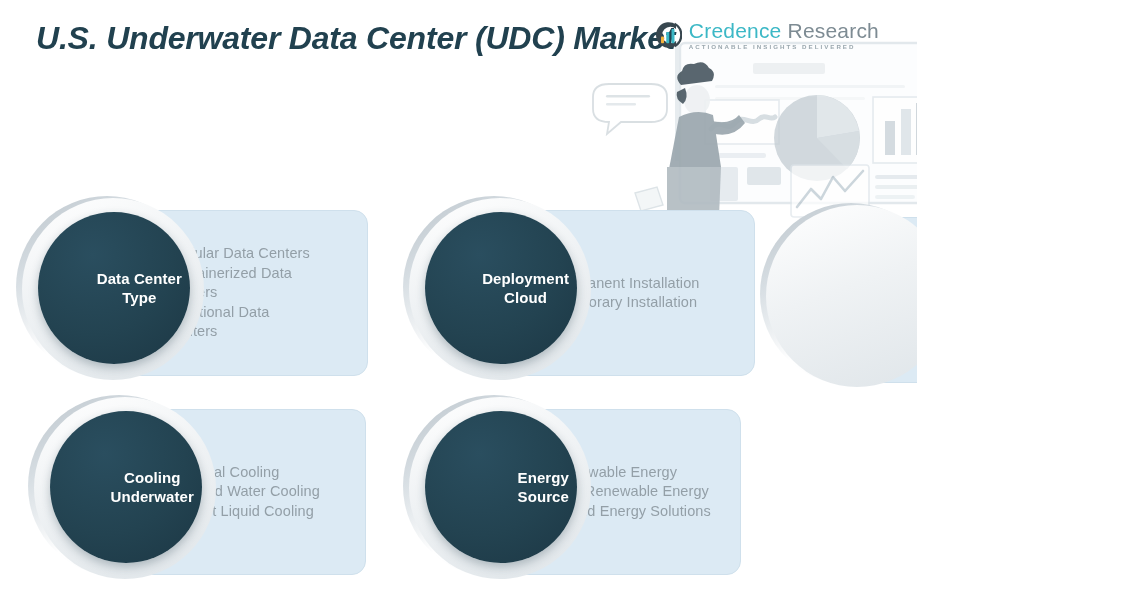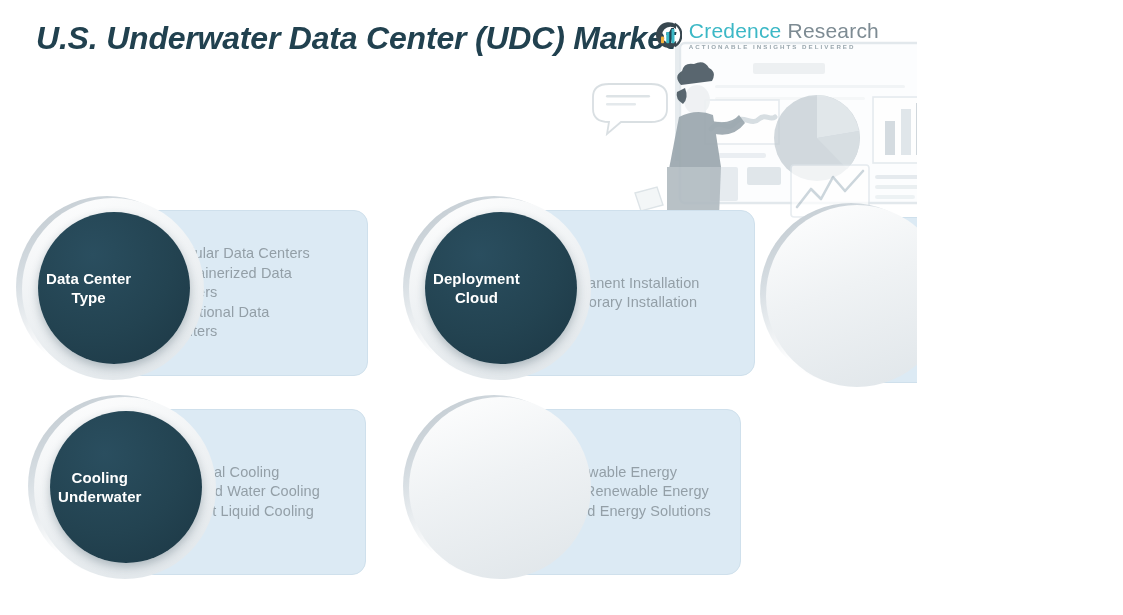--- a/index.html
+++ b/index.html
@@ -142,21 +142,21 @@
     position: absolute;
     left: 22px;
     top: 16px;
     width: 152px;
     height: 152px;
     border-radius: 50%;
     background: radial-gradient(circle at 36% 28%, #2a4e5f 0%, #234351 55%, #1c3744 100%);
     box-shadow: 0 4px 10px rgba(30,55,68,0.28);
     display: flex;
     align-items: center;
-    justify-content: flex-start;
+    justify-content: flex-end;
     text-align: center;
   }
   .badge-label {
     color: #ffffff;
     font-size: 15px;
     font-weight: bold;
     line-height: 19px;
     letter-spacing: 0.1px;
     white-space: pre-line;
     padding: 0 8px;
@@ -350,16 +350,20 @@
   <div class="segment-card card-5">
     <div class="segment-panel"></div>
     <div class="segment-items">
         <span>Renewable Energy
 Non-Renewable Energy
 Hybrid Energy Solutions</span>
       </div>
     <div class="segment-badge">
       <div class="badge-rim"></div>
       <div class="badge-rim-inner"></div>
+      <div class="badge-core">
+        <span class="badge-label">Energy
+Source</span>
+      </div>
     </div>
   </div>
 
 </div>
 
 </body></html>

